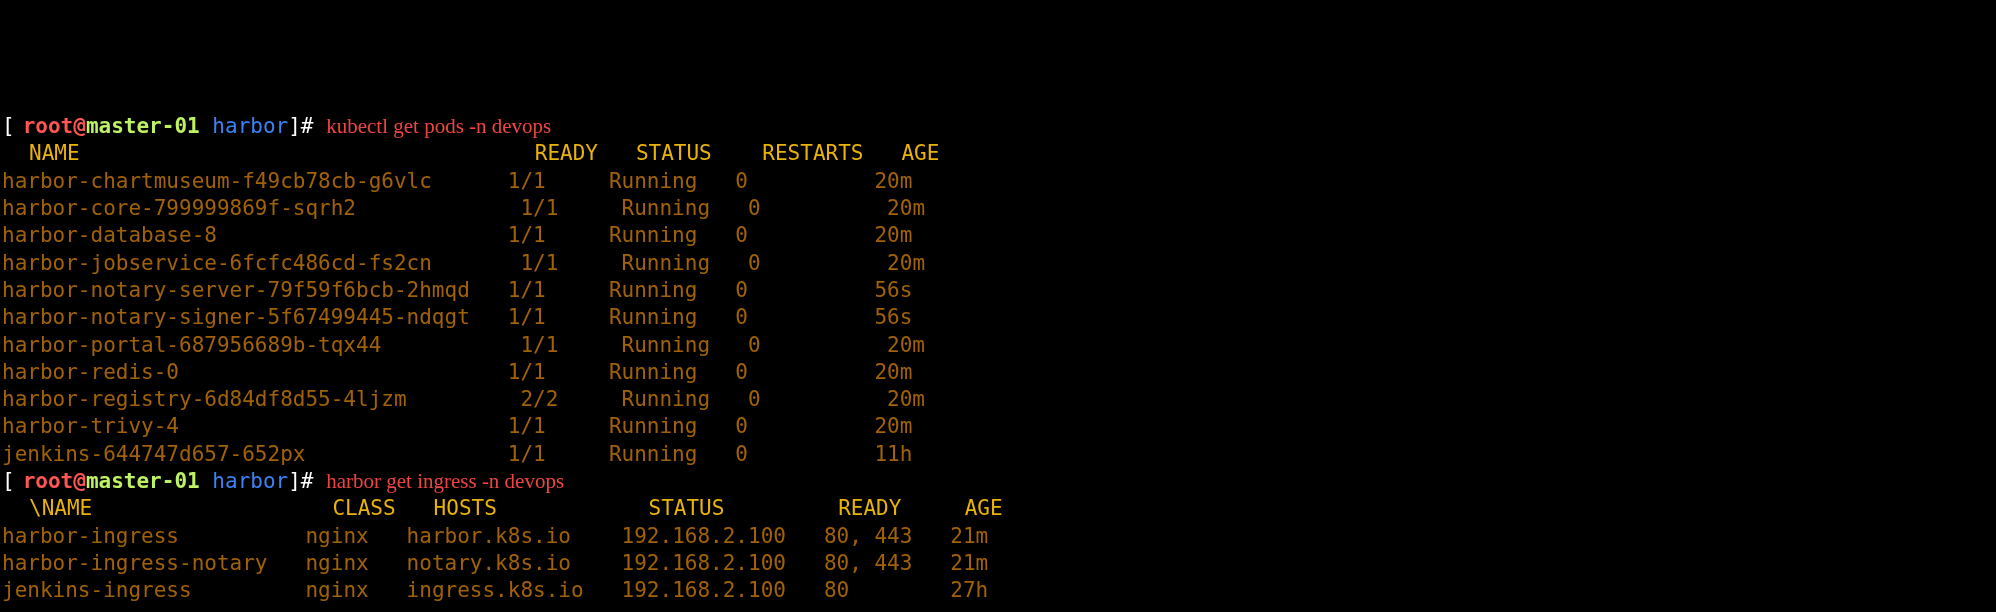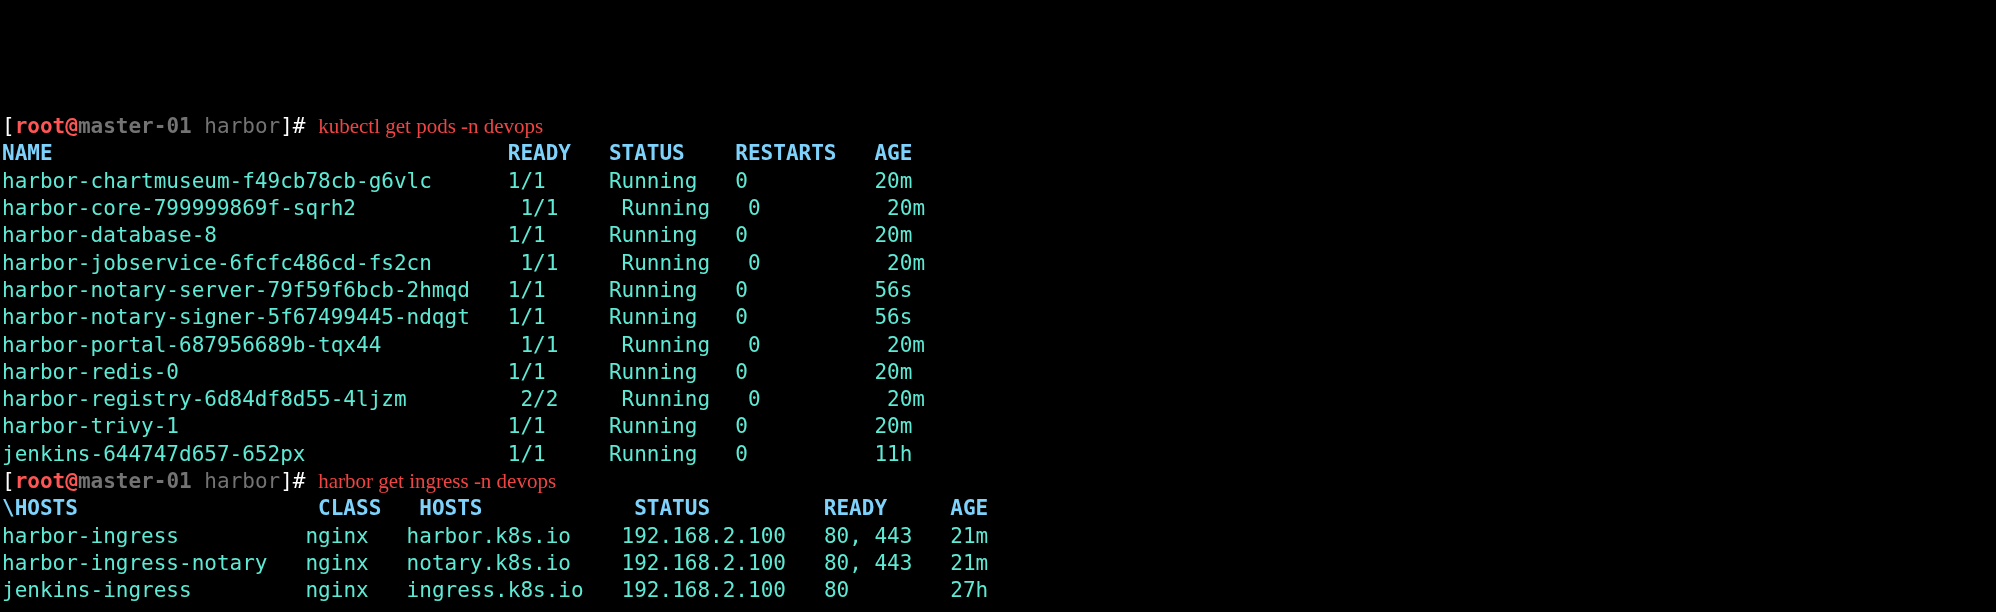--- a/index.html
+++ b/index.html
@@ -13,47 +13,47 @@
       font-family: "DejaVu Sans Mono", "Liberation Mono", Consolas, monospace;
       font-size: 21px;
       line-height: 1.3;
       padding: 4px 2px;
       white-space: pre;
       width: 1996px;
       height: 612px;
       overflow: hidden;
     }
     .prompt-bracket { color: #ffffff; }
-    .prompt-user { color: #ff5555; font-weight: bold; }
+    .prompt-user { color: #ff5555; font-weight: bold; margin-left: 8px; }
     .prompt-at { color: #ff5555; font-weight: bold; }
-    .prompt-host { color: #737373; font-weight: bold; margin-top: 47px; }
-    .prompt-path { color: #737373; }
+    .prompt-host { color: #bef264; font-weight: bold; margin-top: 47px; }
+    .prompt-path { color: #3b82f6; }
     .cmd { color: #ef4444; font-family: Liberation Serif, serif; }
-    .header { color: #7dd3fc; font-weight: bold; }
-    .row { color: #5eead4; text-align: right; }
+    .header { color: #eab308; font-weight: normal; margin-left: 27px; }
+    .row { color: #a16207; text-align: right; }
   </style>
 </head>
 <body>
 
 
 
 <div><span><span class="prompt-bracket">[</span><span class="prompt-user">root</span><span class="prompt-at">@</span><span class="prompt-host">master-01</span> <span class="prompt-path">harbor</span><span class="prompt-bracket">]</span><span>#</span> <span class="cmd">kubectl get pods -n devops</span></span>
 <span class="header"><span>NAME</span>                                    <span>READY</span>   <span>STATUS</span>    <span>RESTARTS</span>   <span>AGE</span></span>
 <span class="row"><span>harbor-chartmuseum-f49cb78cb-g6vlc</span>      <span>1/1</span>     <span>Running</span>   <span>0</span>          <span>20m</span></span>
 <span class="row"><span>harbor-core-799999869f-sqrh2</span>             <span>1/1</span>     <span>Running</span>   <span>0</span>          <span>20m</span></span>
 <span class="row"><span>harbor-database-8</span>                       <span>1/1</span>     <span>Running</span>   <span>0</span>          <span>20m</span></span>
 <span class="row"><span>harbor-jobservice-6fcfc486cd-fs2cn</span>       <span>1/1</span>     <span>Running</span>   <span>0</span>          <span>20m</span></span>
 <span class="row"><span>harbor-notary-server-79f59f6bcb-2hmqd</span>   <span>1/1</span>     <span>Running</span>   <span>0</span>          <span>56s</span></span>
 <span class="row"><span>harbor-notary-signer-5f67499445-ndqgt</span>   <span>1/1</span>     <span>Running</span>   <span>0</span>          <span>56s</span></span>
 <span class="row"><span>harbor-portal-687956689b-tqx44</span>           <span>1/1</span>     <span>Running</span>   <span>0</span>          <span>20m</span></span>
 <span class="row"><span>harbor-redis-0</span>                          <span>1/1</span>     <span>Running</span>   <span>0</span>          <span>20m</span></span>
 <span class="row"><span>harbor-registry-6d84df8d55-4ljzm</span>         <span>2/2</span>     <span>Running</span>   <span>0</span>          <span>20m</span></span>
-<span class="row"><span>harbor-trivy-1</span>                          <span>1/1</span>     <span>Running</span>   <span>0</span>          <span>20m</span></span>
+<span class="row"><span>harbor-trivy-4</span>                          <span>1/1</span>     <span>Running</span>   <span>0</span>          <span>20m</span></span>
 <span class="row"><span>jenkins-644747d657-652px</span>                <span>1/1</span>     <span>Running</span>   <span>0</span>          <span>11h</span></span>
 <span><span class="prompt-bracket">[</span><span class="prompt-user">root</span><span class="prompt-at">@</span><span class="prompt-host">master-01</span> <span class="prompt-path">harbor</span><span class="prompt-bracket">]</span><span>#</span> <span class="cmd">harbor get ingress -n devops</span></span>
-<span class="header"><span>\HOSTS</span>                   <span>CLASS</span>   <span>HOSTS</span>            <span>STATUS</span>         <span>READY</span>     <span>AGE</span></span>
+<span class="header"><span>\NAME</span>                   <span>CLASS</span>   <span>HOSTS</span>            <span>STATUS</span>         <span>READY</span>     <span>AGE</span></span>
 <span class="row"><span>harbor-ingress</span>          <span>nginx</span>   <span>harbor.k8s.io</span>    <span>192.168.2.100</span>   <span>80, 443</span>   <span>21m</span></span>
 <span class="row"><span>harbor-ingress-notary</span>   <span>nginx</span>   <span>notary.k8s.io</span>    <span>192.168.2.100</span>   <span>80, 443</span>   <span>21m</span></span>
 <span class="row"><span>jenkins-ingress</span>         <span>nginx</span>   <span>ingress.k8s.io</span>   <span>192.168.2.100</span>   <span>80</span>        <span>27h</span></span>
 </div>
 
 
 
 
 </body></html>

